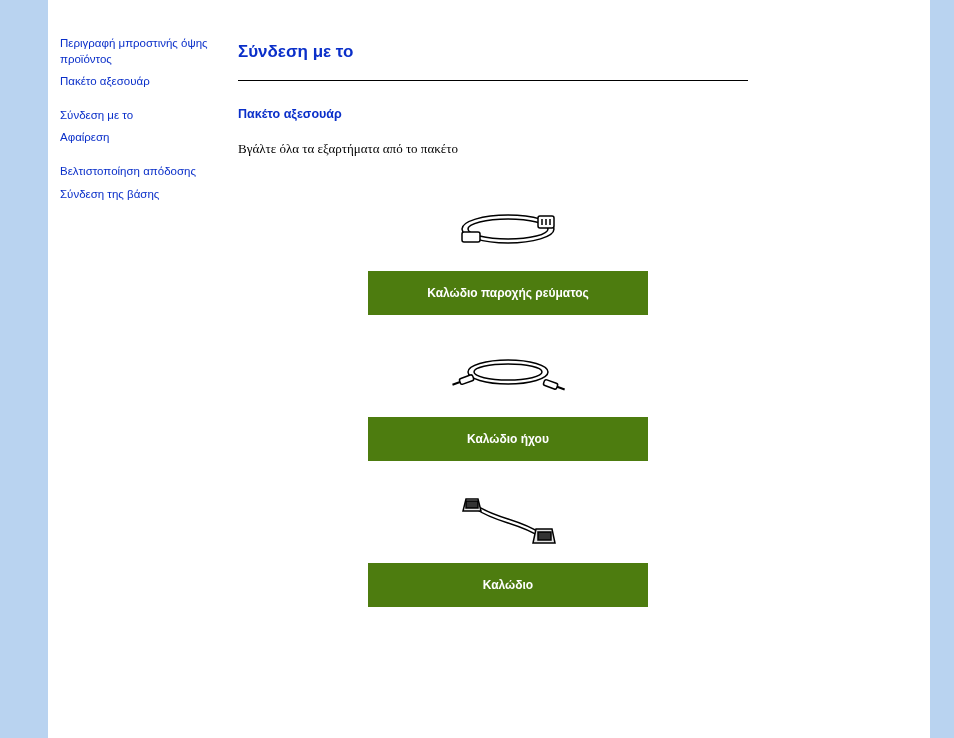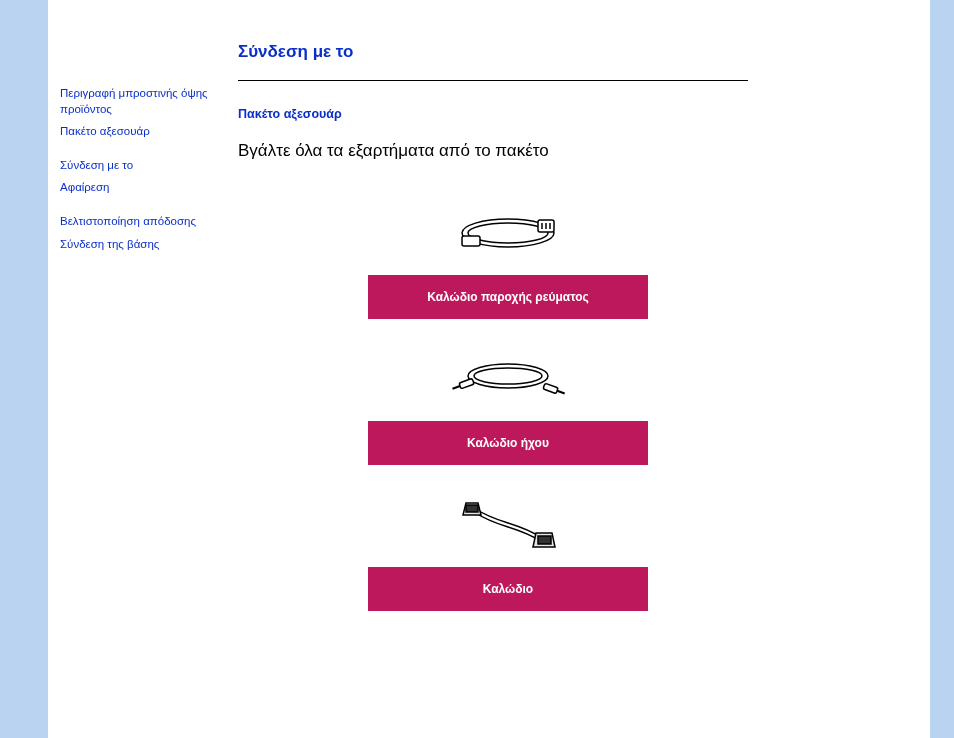--- a/index.html
+++ b/index.html
@@ -23,21 +23,21 @@
     }
     .blue-strip-right {
       width: 24px;
       background: #b9d3f0;
       height: 100%;
       flex-shrink: 0;
       margin-left: auto;
     }
     .sidebar {
       width: 170px;
-      padding: 85px 10px 0 12px;
+      padding: 35px 10px 0 12px;
       background: #fff;
       flex-shrink: 0;
     }
     .sidebar a {
       display: block;
       color: #0a2fc9;
       text-decoration: none;
       font-size: 11.5px;
       line-height: 1.4;
       margin-bottom: 6px;
@@ -60,41 +60,42 @@
       margin-bottom: 26px;
       width: 510px;
     }
     .main h2 {
       color: #0a2fc9;
       font-size: 12.5px;
       font-weight: bold;
       margin-bottom: 20px;
     }
     .main .instruction {
-      font-size: 17px;
+      font-size: 13px;
       color: #000;
       margin-bottom: 40px;
+      font-family: Liberation Serif, serif;
     }
     .accessory-list {
       width: 280px;
       margin: 0 auto 0 130px;
     }
     .accessory {
       text-align: center;
     }
     .accessory .img-holder {
       height: 64px;
       display: flex;
       align-items: center;
       justify-content: center;
       margin-bottom: 10px;
     }
     .accessory svg { display: block; }
     .accessory .label {
-      background: #be185d;
+      background: #4d7c0f;
       color: #fff;
       font-weight: bold;
       font-size: 12px;
       padding: 15px 0;
       margin: 0 0 28px 0;
     }
   </style>
 </head>
 <body>
 

